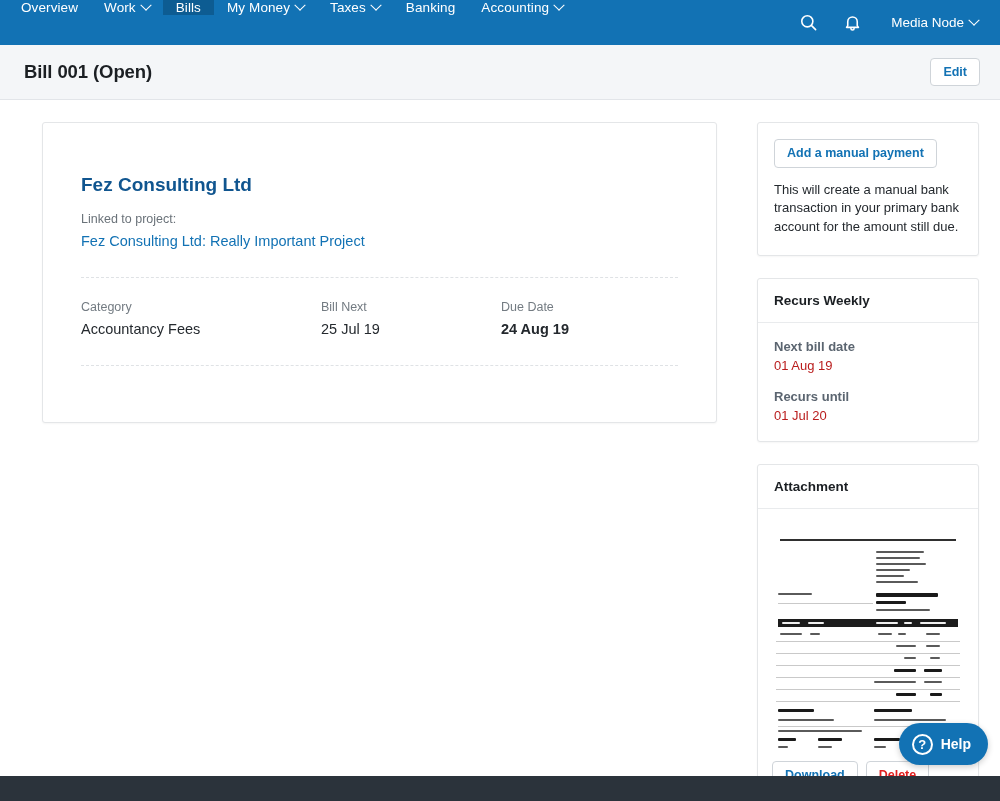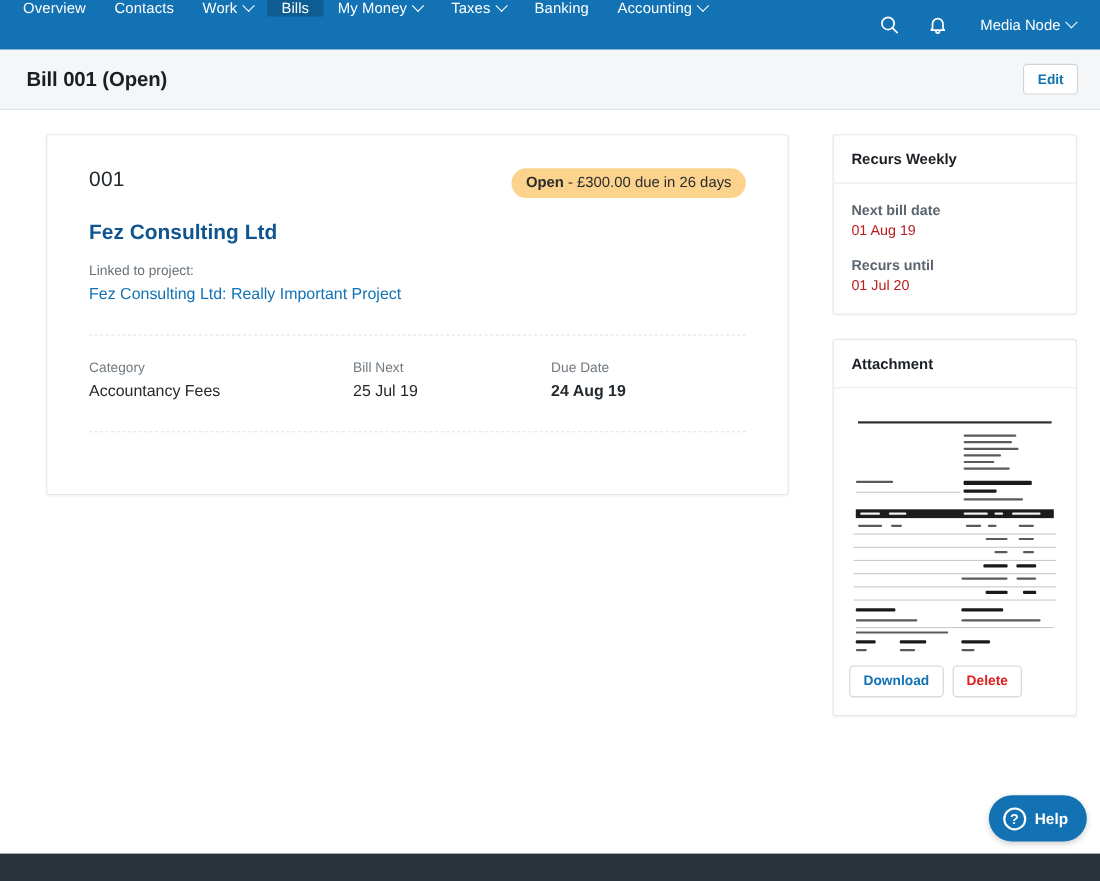--- a/index.html
+++ b/index.html
@@ -216,23 +216,20 @@
 <body>
 
 <div class="page">
 
   <div class="topnav">
     <div class="nav-left" id="nav-left">
         <div class="nav-item">
           <span>Overview</span>
         </div>
         <div class="nav-item">
-          <span>Contacts</span>
-        </div>
-        <div class="nav-item">
           <span>Work</span>
           <span class="caret"></span>
         </div>
         <div class="nav-item active">
           <span>Bills</span>
         </div>
         <div class="nav-item">
           <span>My Money</span>
           <span class="caret"></span>
         </div>
@@ -269,26 +266,20 @@
   </div>
 
   <div class="titlebar">
     <div class="page-title">Bill 001 (Open)</div>
     <button class="btn edit-btn">Edit</button>
   </div>
 
   <div class="content">
 
     <div class="bill-card">
-      <div class="row-top">
-        <div class="bill-number">001</div>
-        <div class="status-pill">
-          <b>Open</b><span> - £300.00 due in 26 days</span>
-        </div>
-      </div>
 
       <div class="supplier">Fez Consulting Ltd</div>
       <div class="linked-label">Linked to project:</div>
       <div class="linked-link">Fez Consulting Ltd: Really Important Project</div>
 
       <hr class="divider">
 
       <div class="meta-row" id="meta-row">
           <div class="meta-col c1">
             <div class="meta-label">Category</div>
@@ -303,20 +294,26 @@
             <div class="meta-value bold">24 Aug 19</div>
           </div>
         </div>
 
       <hr class="divider">
 
     </div>
 
     <div class="sidebar">
 
+      <div class="panel">
+        <div class="panel-body">
+          <button class="btn">Add a manual payment</button>
+          <div class="help-text">This will create a manual bank transaction in your primary bank account for the amount still due.</div>
+        </div>
+      </div>
 
       <div class="panel">
         <div class="panel-head">Recurs Weekly</div>
         <div class="panel-body" id="recurs-fields">
             <div class="kv-block">
               <div class="kv-label">Next bill date</div>
               <div class="kv-value">01 Aug 19</div>
             </div>
             <div class="kv-block">
               <div class="kv-label">Recurs until</div>

